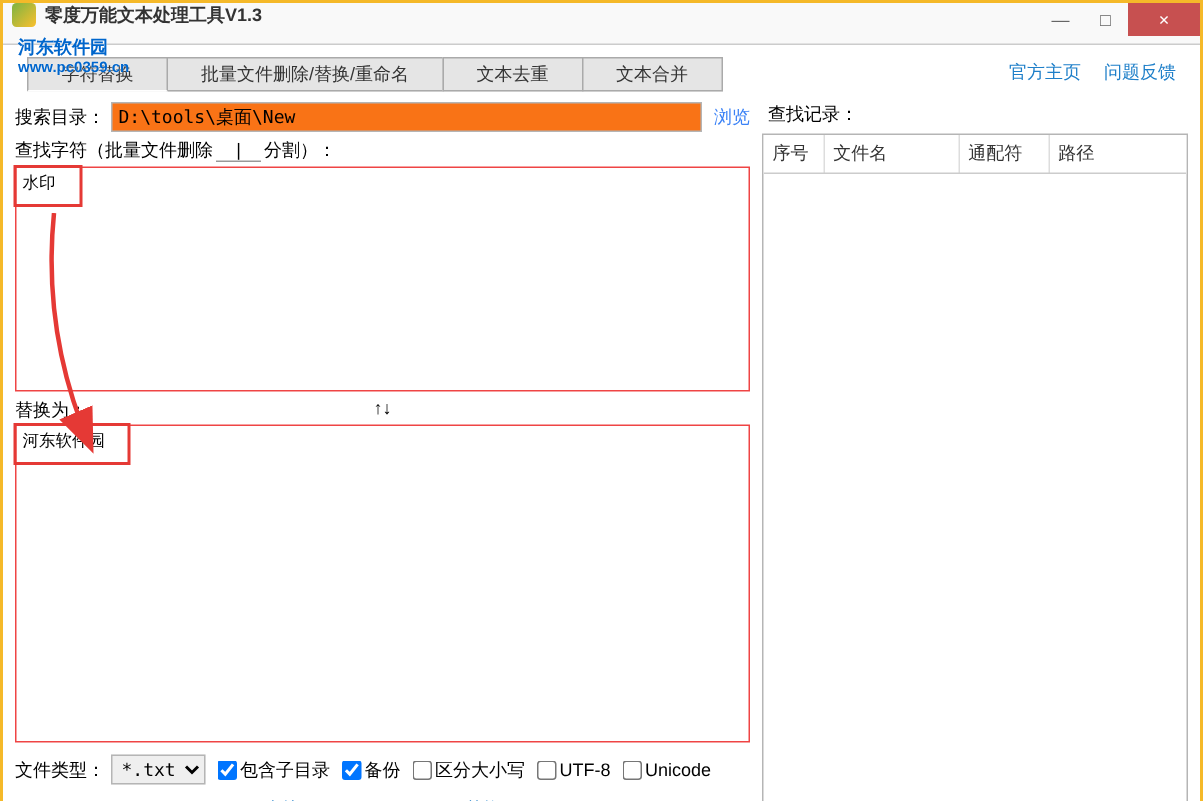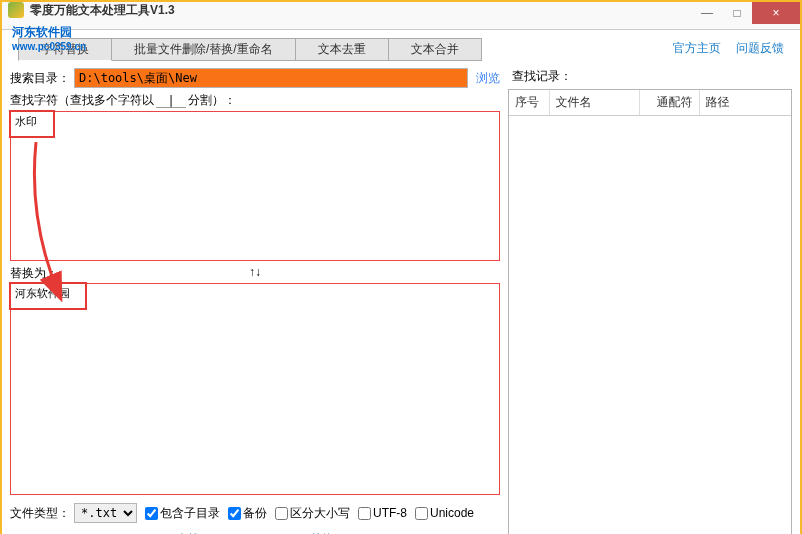--- a/index.html
+++ b/index.html
@@ -112,21 +112,21 @@
     <div class="left-panel">
 
       <div class="search-row">
         <label>搜索目录：</label>
         <input class="search-input" value="D:\tools\桌面\New" style="">
         <a href="#" class="browse-link">浏览</a>
       </div>
 
       <div class="hint-row">
         <span>查找字符</span>
-        <span>（查找多个字符以</span>
+        <span>（批量文件删除</span>
         <input class="sep" value="|" style="">
         <span>分割）：</span>
       </div>
 
       <div class="textarea-wrap" style="height:150px; flex:none;">
         <textarea class="ta" style="">水印</textarea>
         <div class="red-box" style="left:-1px; top:-1px; width:46px; height:28px;"></div>
       </div>
 
       <div class="swap-row">
@@ -173,21 +173,21 @@
     </div>
 
     <div class="right-panel">
       <div class="record-label">查找记录：</div>
       <div class="table-wrap">
         <table>
           <thead>
             <tr>
               <th style="width:40px;">序号</th>
               <th style="width:90px;">文件名</th>
-              <th style="width:60px;text-align:right;">通配符</th>
+              <th style="width:60px;">通配符</th>
               <th>路径</th>
             </tr>
           </thead>
           <tbody></tbody>
         </table>
       </div>
     </div>
   </div>
 
   <svg class="arrow-svg" width="80" height="180">

